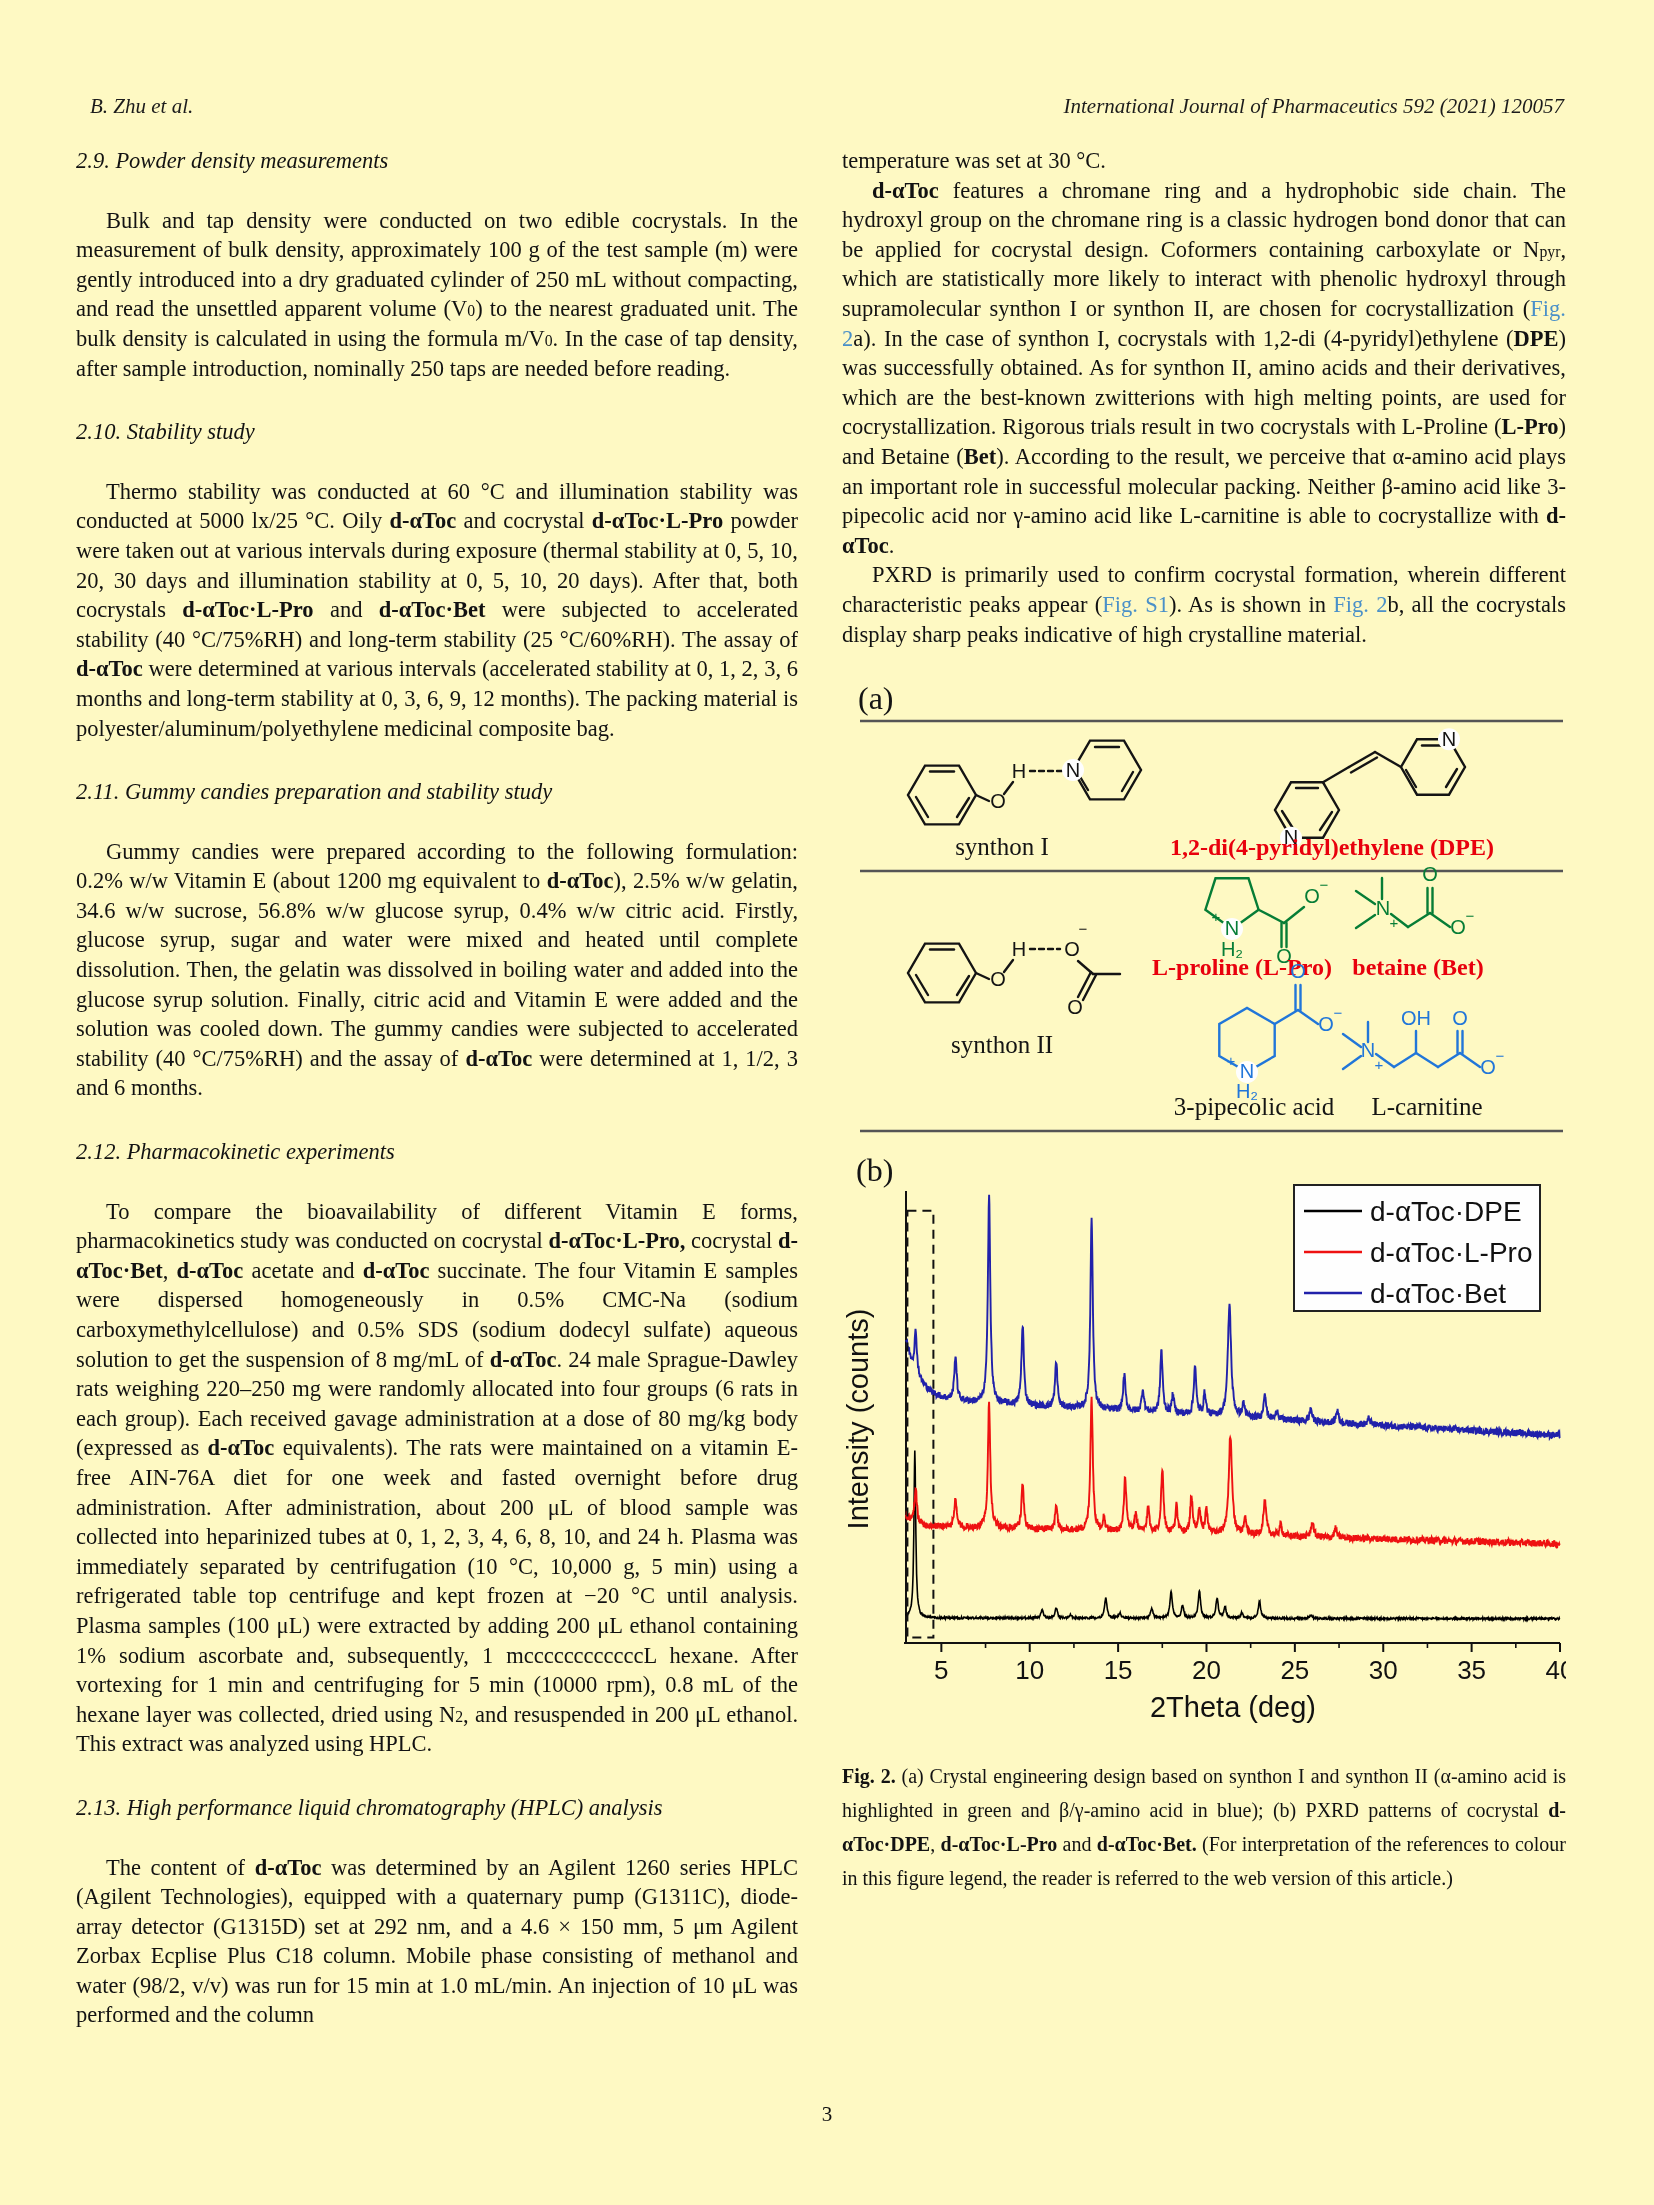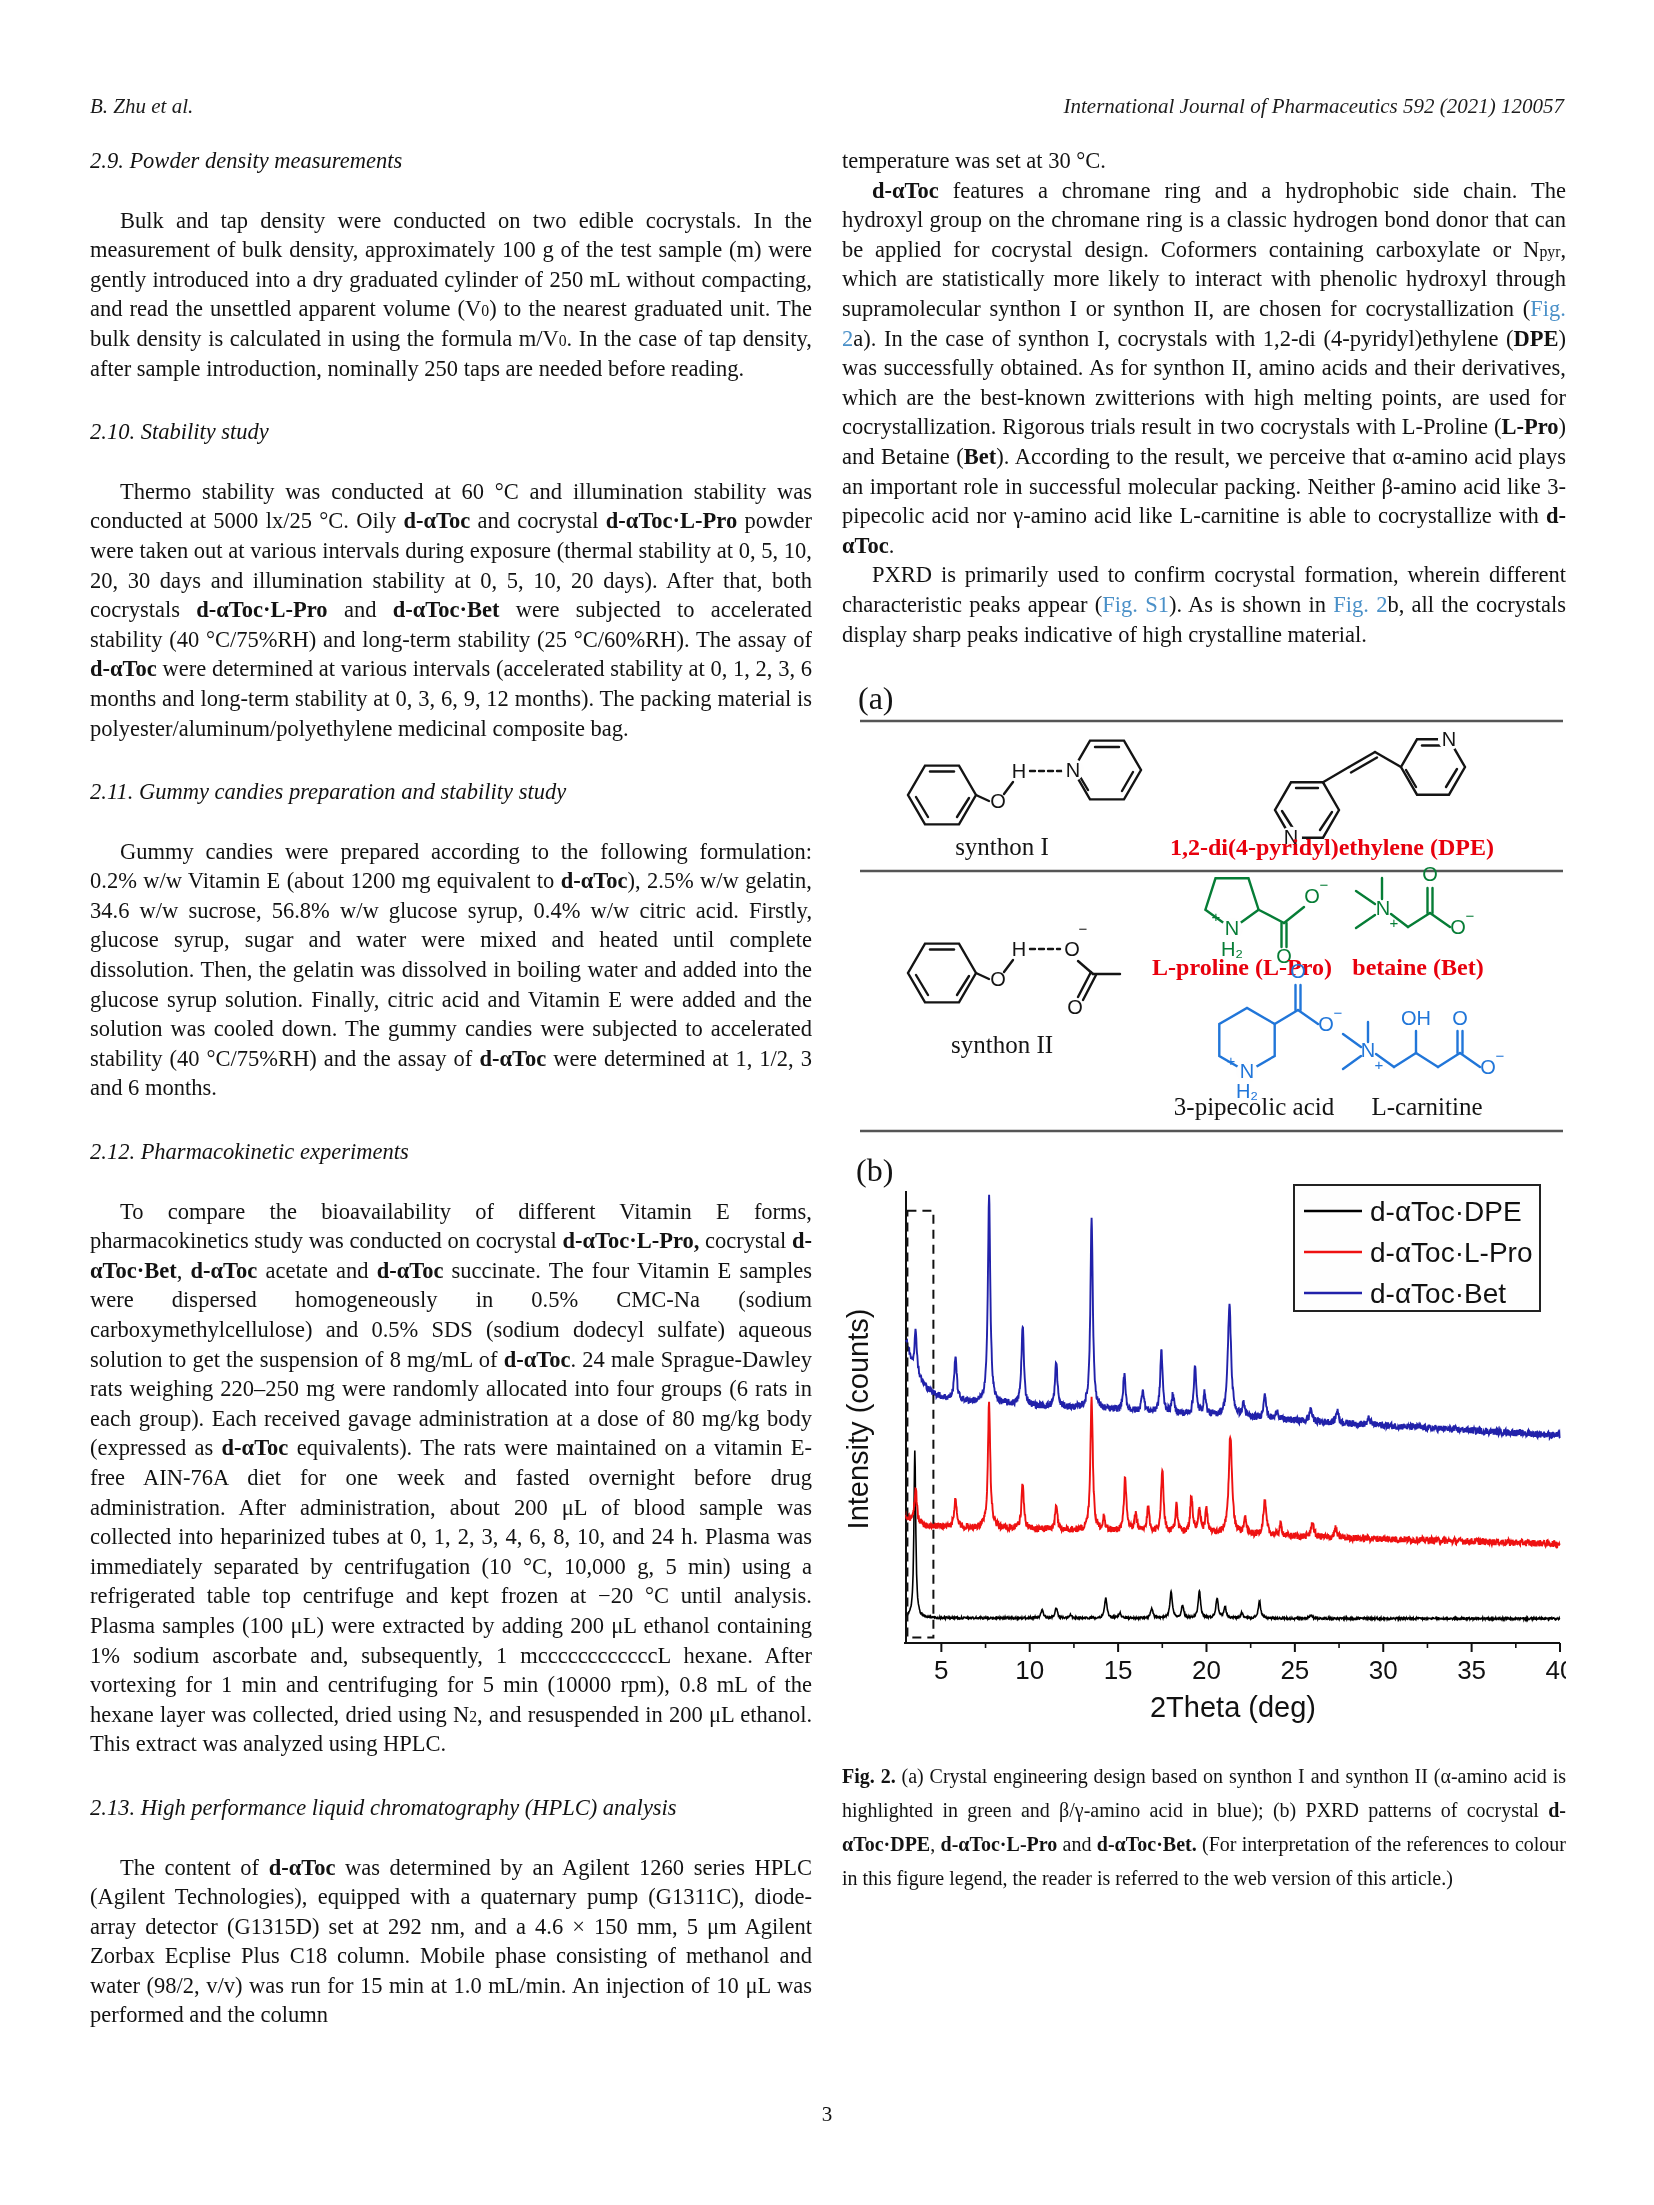--- a/index.html
+++ b/index.html
@@ -1,22 +1,22 @@
 <!DOCTYPE html>
 <html><head>
 <meta charset="utf-8">
 <style>
   html,body{margin:0;padding:0;background:#9a9a9a;}
-  .page{position:relative;width:1654px;height:2205px;margin:0 auto;background:#ffffff;
+  .page{position:relative;width:1654px;height:2205px;margin:0 auto;background:#fef9c3;
         font-family:"Liberation Serif",serif;color:#121212;overflow:hidden;}
   .running-head{position:absolute;top:94px;left:90px;right:90px;display:flex;
         justify-content:space-between;font-style:italic;font-size:21px;color:#1c1c1c;}
   .col{position:absolute;top:146px;width:722px;font-size:22.5px;line-height:29.6px;
         text-align:justify;}
-  .col-left{left:90px;}
+  .col-left{left:76px;}
   .col-right{left:842px;width:724px;}
   .col > :first-child{margin-top:0;}
   .sec-heading{font-style:italic;font-weight:normal;font-size:22.5px;margin:34px 0 30px 0;
         text-align:left;}
   .sec-heading.bold{font-style:normal;font-weight:bold;}
   p.para{margin:0;text-indent:30px;}
   p.para.noindent{text-indent:0;}
   .b{font-weight:bold;}
   .sub{vertical-align:-22%;font-size:70%;line-height:0;}
   .link{color:#4a90c8;}

